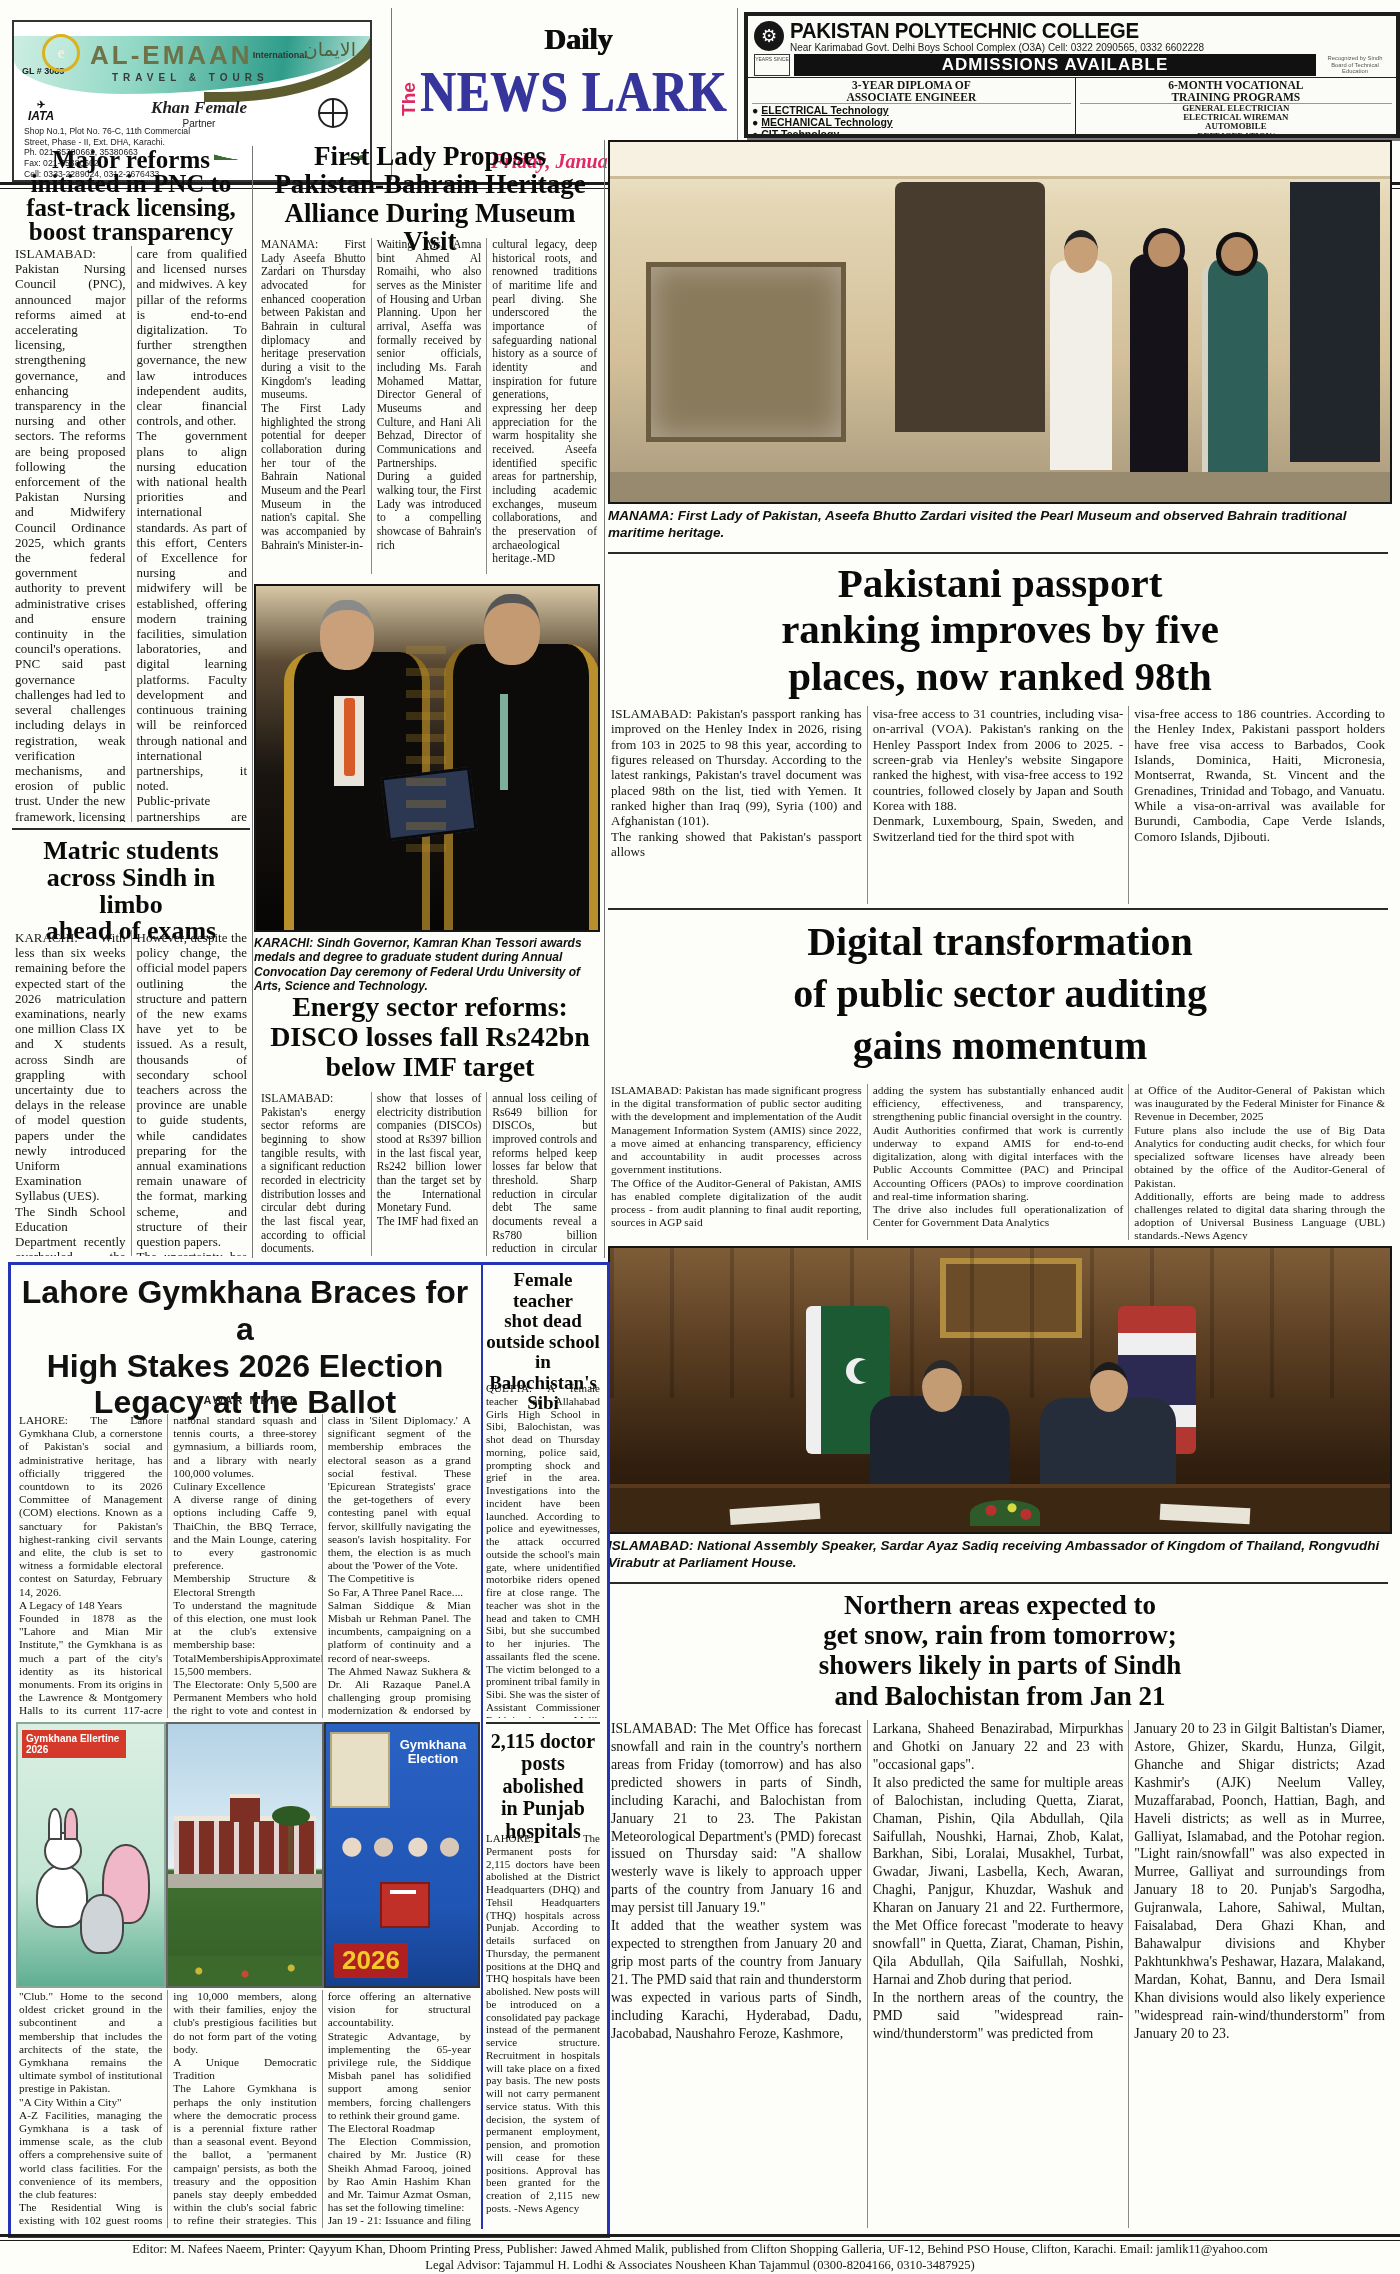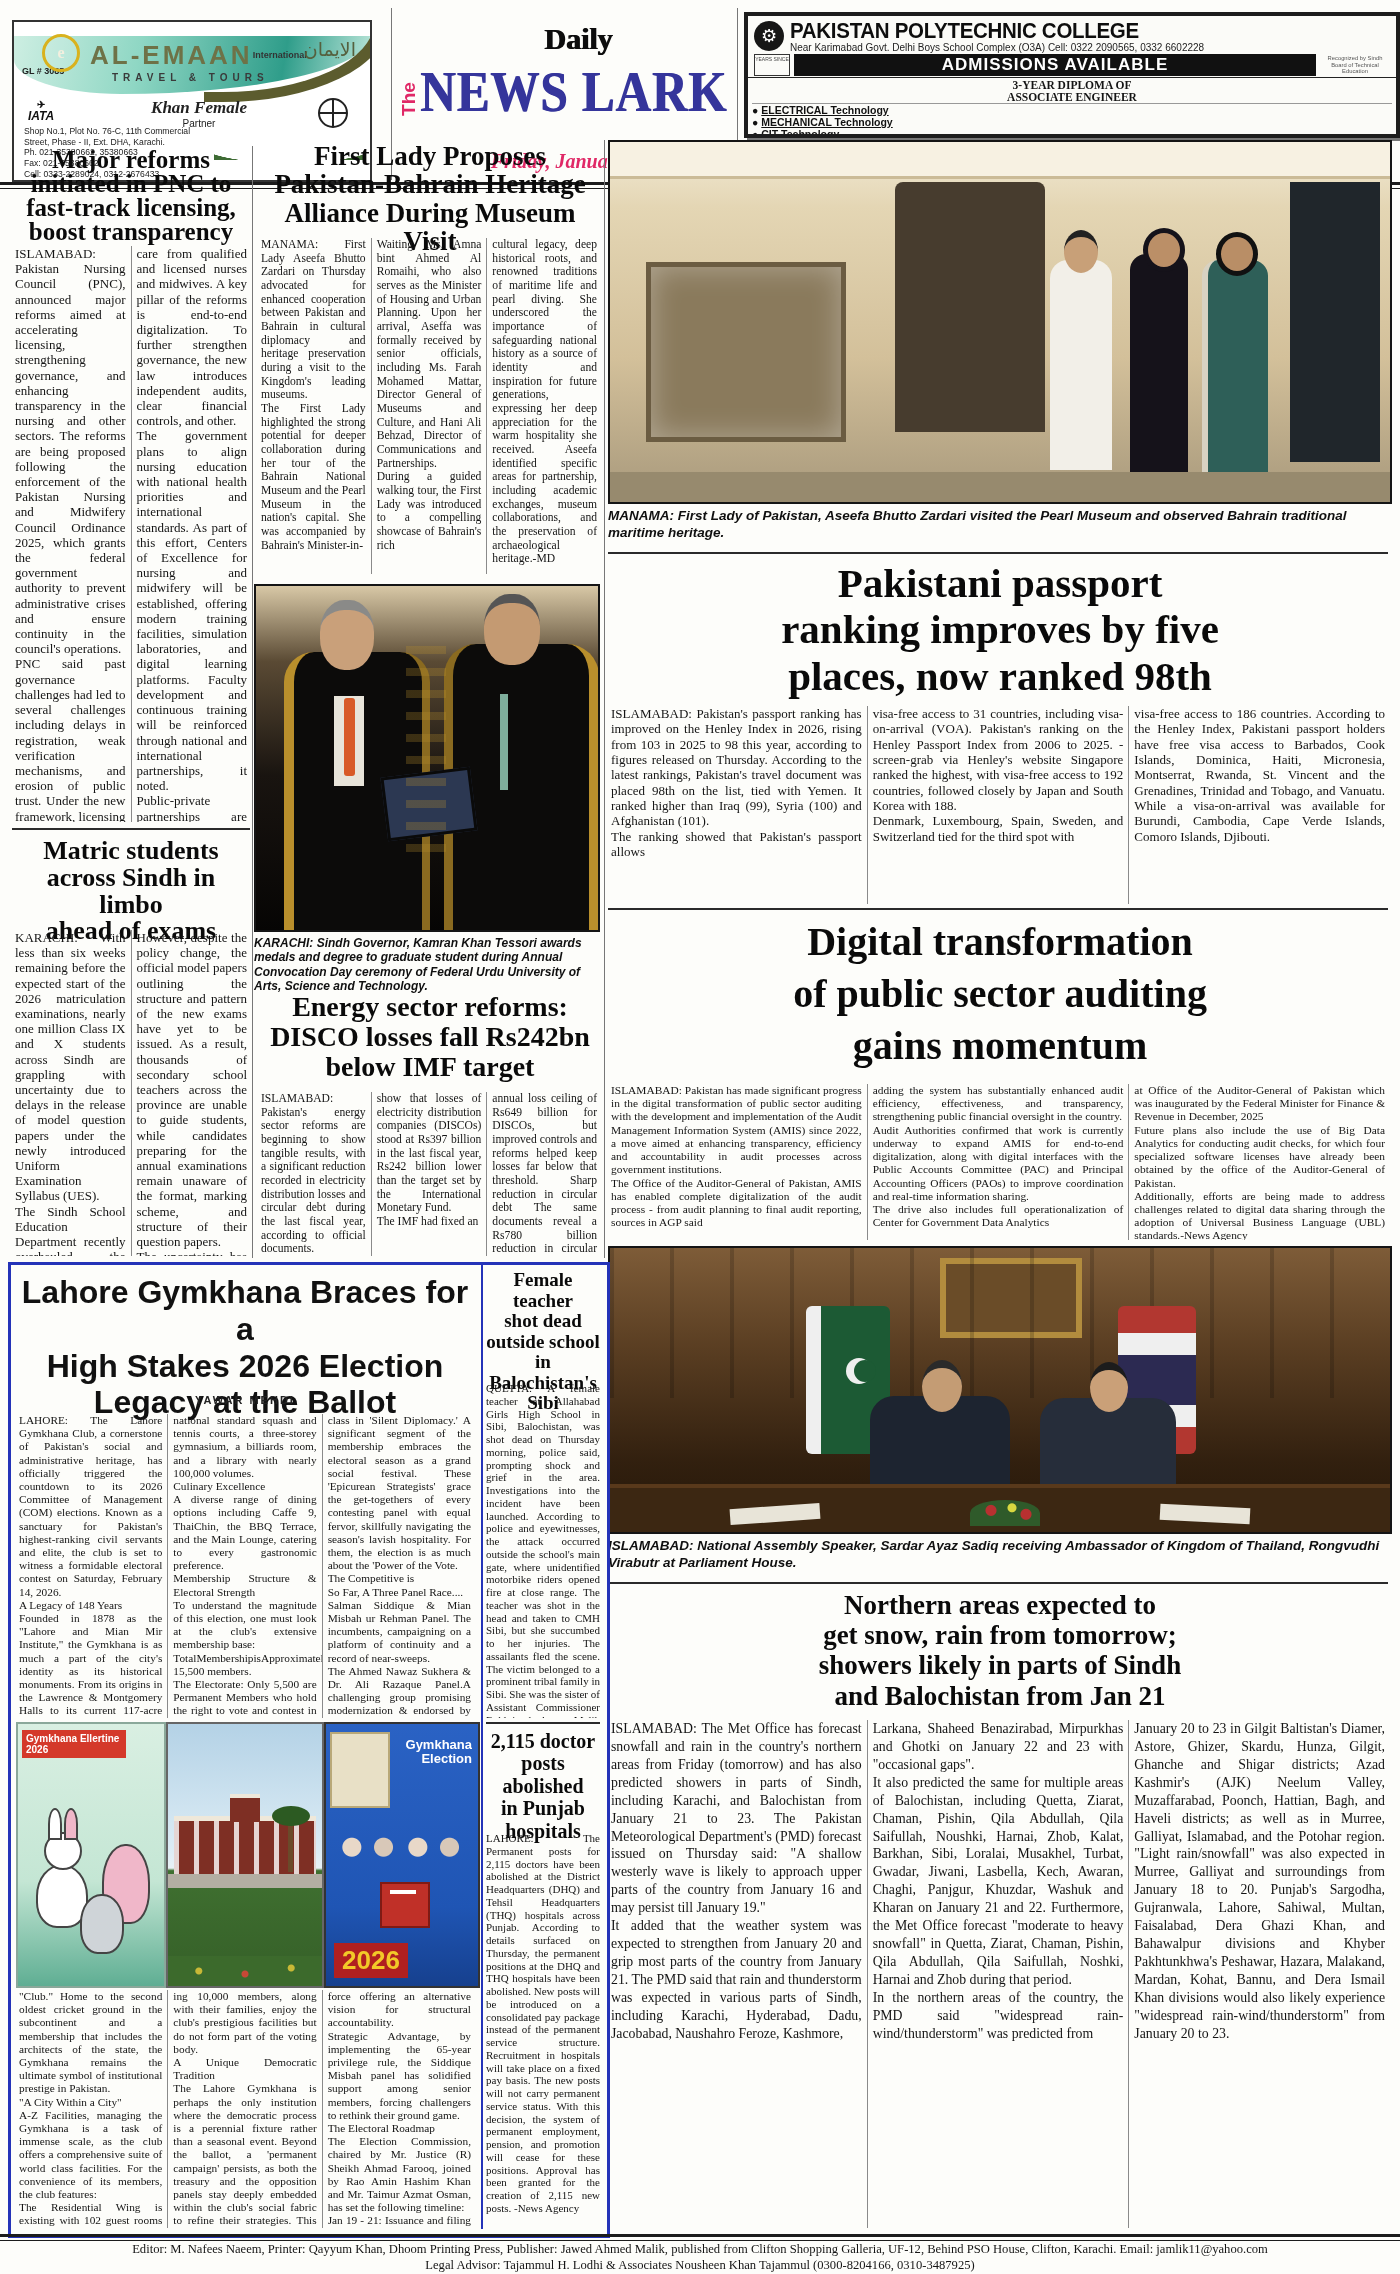--- a/index.html
+++ b/index.html
@@ -91,20 +91,29 @@
         <div style="font-size:10.5px;line-height:1.15;">
           <span>●</span>
           <b><u>ELECTRICAL Technology</u></b></div>
         <div style="font-size:10.5px;line-height:1.15;">
           <span>●</span>
           <b><u>MECHANICAL Technology</u></b></div>
         <div style="font-size:10.5px;line-height:1.15;">
           <span>●</span>
           <b><u>CIT Technology</u></b></div>
       </div>
+      <div style="flex:1;border-left:1px solid #222;padding:1px 4px;">
+        <div class="single" style="font-weight:bold;font-size:11.5px;text-align:center;line-height:1.05;border-bottom:1px solid #999;">6-MONTH VOCATIONAL
+TRAINING PROGRAMS</div>
+        <div class="single" style="font-weight:bold;font-size:8.8px;text-align:center;line-height:1.04;color:#222;">GENERAL ELECTRICIAN
+ELECTRICAL WIREMAN
+AUTOMOBILE
+REFRIGERATION/
+AIR CONDITIONING</div>
+      </div>
     </div>
 
   </div>
 
   <div class="abs hr2" style="left:0;top:182px;width:1400px;"></div>
 
   <div class="vline" style="left:252px;top:146px;height:1112px;"></div>
   <div class="vline" style="left:604px;top:140px;height:1118px;"></div>
 
   <div class="abs hl" style="left:12px;top:148px;width:238px;font-size:25px;line-height:0.96;">Major reforms
@@ -283,21 +292,21 @@
                 background-image:repeating-linear-gradient(90deg,rgba(255,255,255,.8) 0 5px,transparent 5px 20px);"></div>
     <div class="sh" style="left:62px;top:70px;width:30px;height:24px;background:#7e2f24;border-top:4px solid #efe8da;"></div>
     <div class="sh" style="left:0;top:150px;width:154px;height:14px;background:#b3aea2;"></div>
     <div class="sh" style="left:120px;top:96px;width:5px;height:52px;background:#6a4a2a;"></div>
     <div class="sh" style="left:104px;top:82px;width:38px;height:20px;background:#2c5a22;border-radius:50%;"></div>
     <div class="sh" style="left:0;bottom:0;width:154px;height:30px;background:radial-gradient(circle at 20% 50%,#c8b836 0 3px,transparent 4px),radial-gradient(circle at 50% 60%,#c84836 0 3px,transparent 4px),radial-gradient(circle at 80% 40%,#c8b836 0 3px,transparent 4px),#3c6a2c;"></div>
   </div>
 
   <div class="photo" style="left:324px;top:1722px;width:152px;height:262px;background:linear-gradient(180deg,#2a62c4 0%,#1f55b4 70%,#16408e 100%);border:2px solid #333;">
     <div class="sh" style="left:4px;top:8px;width:56px;height:72px;background:#e8e0c6;border:2px solid #b8a878;"></div>
-    <div class="abs sans single" style="right:6px;top:14px;width:78px;text-align:right;color:#fff;font-weight:bold;font-size:13px;line-height:1.1;">Gymkhana
+    <div class="abs sans single" style="right:6px;top:14px;width:78px;text-align:center;color:#fff;font-weight:bold;font-size:13px;line-height:1.1;">Gymkhana
 Election</div>
     <div class="sh" style="left:10px;top:110px;width:132px;height:44px;background:radial-gradient(circle at 12% 30%,#e8d8c8 0 9px,transparent 10px),radial-gradient(circle at 36% 30%,#d8c8b8 0 9px,transparent 10px),radial-gradient(circle at 62% 30%,#e8d8c8 0 9px,transparent 10px),radial-gradient(circle at 86% 30%,#d8c8b8 0 9px,transparent 10px);"></div>
     <div class="sh" style="left:54px;top:158px;width:46px;height:42px;background:#c03028;border:2px solid #801a14;">
       <div class="sh" style="left:8px;top:6px;width:26px;height:4px;background:#fff;"></div>
     </div>
     <div class="abs sans" style="left:8px;bottom:8px;width:74px;background:#b02020;color:#f2c928;font-weight:bold;font-size:26px;text-align:center;padding:2px 0;">2026</div>
   </div>
 
   <div class="abs cols" style="left:14px;top:1990px;width:462px;height:238px;font-size:11.3px;line-height:1.17;">
     <div class="c">"Club." Home to the second oldest cricket ground in the subcontinent and a membership that includes the architects of the state, the Gymkhana remains the ultimate symbol of institutional prestige in Pakistan.

